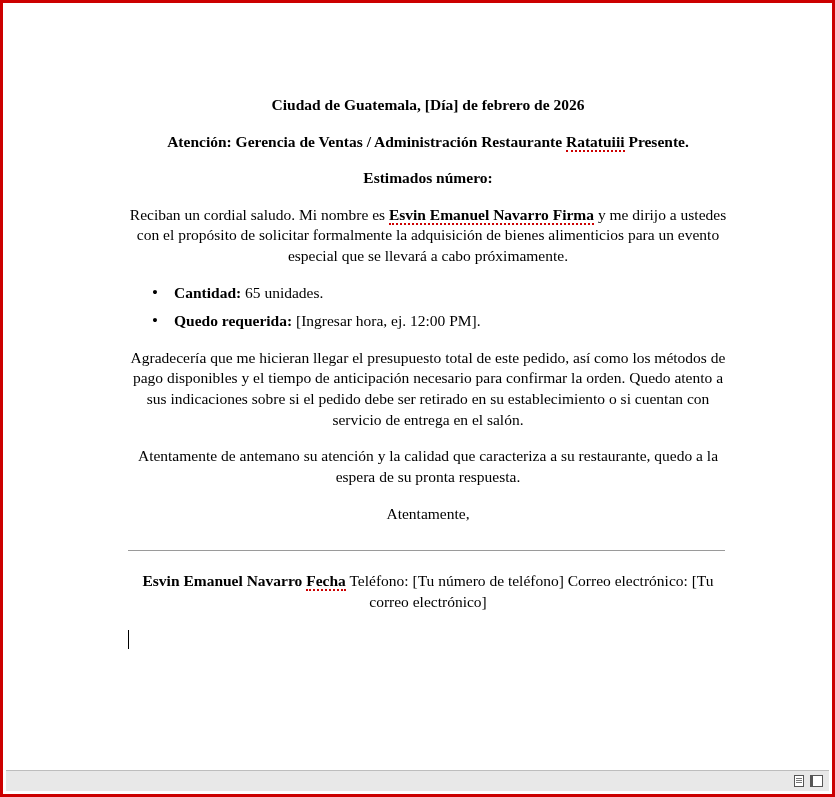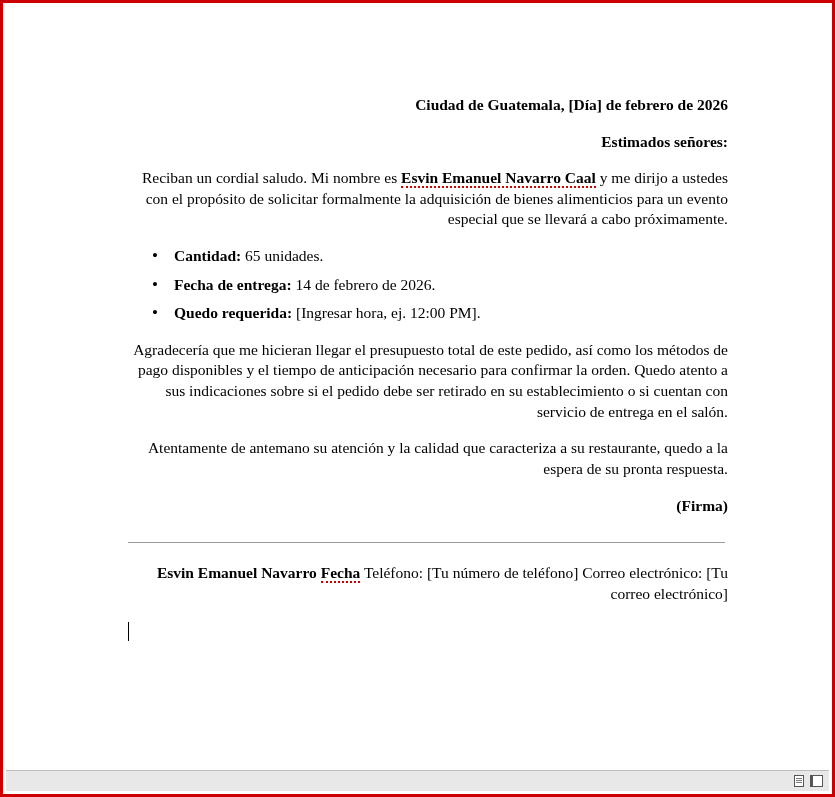--- a/index.html
+++ b/index.html
@@ -35,21 +35,21 @@
     position: absolute;
     left: 125px;
     top: 92px;
     width: 600px;
     font-size: 15.5px;
     line-height: 1.33;
     color: #000000;
   }
   .para {
     margin: 0 0 16px 0;
-    text-align: right;
+    text-align: center;
   }
   .b { font-weight: bold; }
   .spell {
     border-bottom: 2px dotted #cc0000;
     padding-bottom: 0px;
   }
   ul.req-list {
     margin: 0 0 16px 0;
     padding-left: 46px;
     list-style: none;
@@ -137,38 +137,38 @@
 </head>
 <body>
 
 <div id="app-frame">
   <div id="page-surface">
 
     <div id="doc-body">
 
       <p class="para b">Ciudad de Guatemala, [Día] de febrero de 2026</p>
 
+      <p class="para b"><span>Atención: Gerencia de Ventas / Administración Restaurante </span><span class="spell">Ratatuiii</span><span> Presente.</span></p>
 
-      <p class="para b">Estimados señores:</p>
+      <p class="para b">Estimados número:</p>
 
-      <p class="para"><span>Reciban un cordial saludo. Mi nombre es </span><span class="b spell">Esvin Emanuel Navarro Caal</span><span> y me dirijo a ustedes con el propósito de solicitar formalmente la adquisición de bienes alimenticios para un evento especial que se llevará a cabo próximamente.</span></p>
+      <p class="para"><span>Reciban un cordial saludo. Mi nombre es </span><span class="b spell">Esvin Emanuel Navarro Firma</span><span> y me dirijo a ustedes con el propósito de solicitar formalmente la adquisición de bienes alimenticios para un evento especial que se llevará a cabo próximamente.</span></p>
 
 
       <ul class="req-list">
         <li><span class="b">Cantidad:</span><span> 65 unidades.</span></li>
-        <li><span class="b">Fecha de entrega:</span><span> 14 de febrero de 2026.</span></li>
         <li><span class="b">Quedo requerida:</span><span> [Ingresar hora, ej. 12:00 PM].</span></li>
       </ul>
 
       <p class="para">Agradecería que me hicieran llegar el presupuesto total de este pedido, así como los métodos de pago disponibles y el tiempo de anticipación necesario para confirmar la orden. Quedo atento a sus indicaciones sobre si el pedido debe ser retirado en su establecimiento o si cuentan con servicio de entrega en el salón.</p>
 
       <p class="para">Atentamente de antemano su atención y la calidad que caracteriza a su restaurante, quedo a la espera de su pronta respuesta.</p>
 
+      <p class="para">Atentamente,</p>
 
-      <p class="para b">(Firma)</p>
 
       <hr class="sig-rule">
 
       <p class="para"><span class="b">Esvin Emanuel Navarro </span><span class="b spell">Fecha</span><span> Teléfono: [Tu número de teléfono] Correo electrónico: [Tu correo electrónico]</span></p>
 
       <div class="caret-line">
         <span class="caret"></span>
       </div>
 
     </div>

